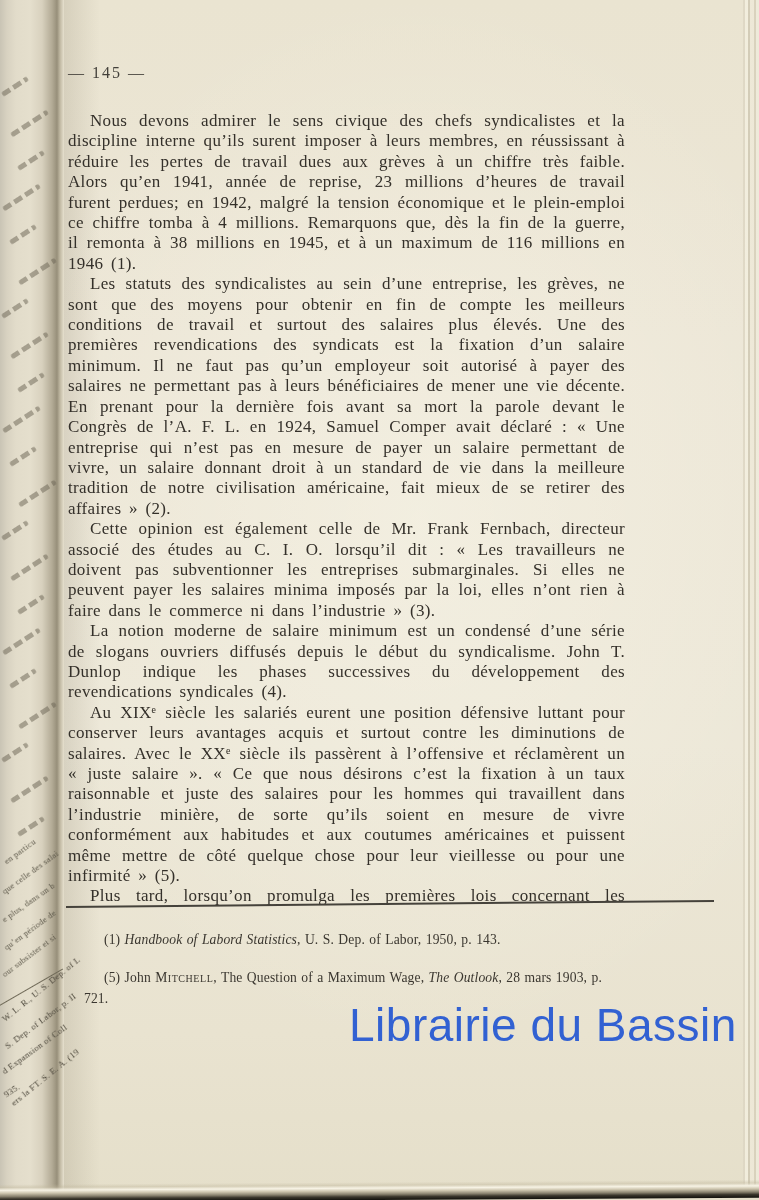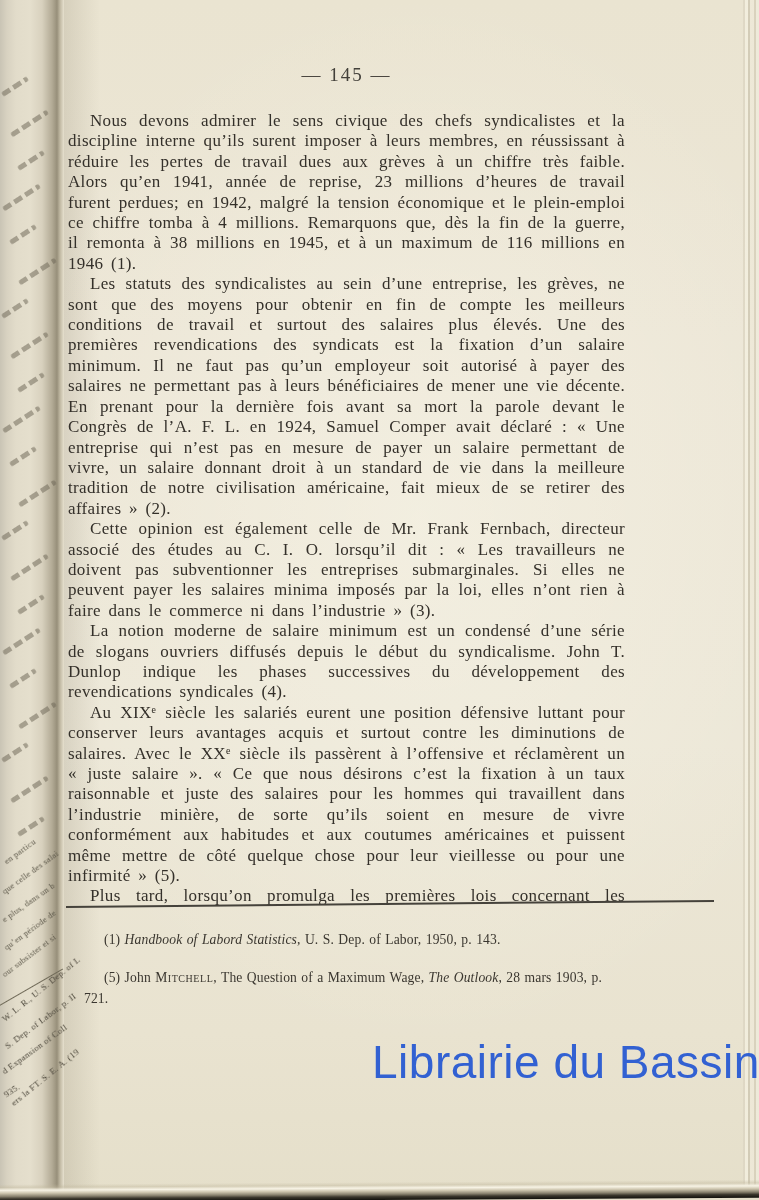--- a/index.html
+++ b/index.html
@@ -47,46 +47,45 @@
   .bottom-edge{
     position:absolute; left:-8px; right:-8px; bottom:0; height:18px;
     background:linear-gradient(180deg,
       rgba(214,206,184,0) 0%, rgba(193,184,158,.45) 18%,
       #f7f3e5 34%, #cdc5ae 50%, #88816e 68%, #3a362c 82%, #11100c 100%);
     transform:rotate(-.35deg);
   }
   
   .page-number{
     position:absolute; left:68px; top:64px; width:557px;
-    text-align:center; font-size:19px; letter-spacing:2px; color:#43403a;
+    text-align:left; font-size:16px; letter-spacing:2px; color:#43403a;
   }
   .body-text{
     position:absolute; left:68px; top:111px; width:557px; height:794px; overflow:hidden;
     font-size:17px; line-height:20.4px; text-align:justify;
     word-spacing:.18em; letter-spacing:.02em; color:#34302a;
   }
   .body-text p{margin:0; text-indent:22px;}
   .fn-rule{
     position:absolute; left:66px; top:903px; width:648px; height:2px;
     background:#45423b; transform:rotate(-.55deg);
   }
   .footnotes{
     position:absolute; left:68px; top:913px; width:562px;
     font-size:13.6px; line-height:21.6px; color:#3a362f; letter-spacing:.01em; word-spacing:.06em;
   }
   .footnotes p{margin:16px; text-indent:20px;}
   .it{font-style:italic;}
   .sc{font-variant:small-caps; letter-spacing:.04em;}
   
   .watermark{
-    position:absolute; left:372px; top:998px; z-index:10;
+    position:absolute; left:349px; top:998px; z-index:10;
     font-family:"Liberation Sans","DejaVu Sans",sans-serif;
     font-size:46px; font-weight:400; white-space:nowrap; letter-spacing:.5px;
     opacity:.96;
-    margin-top:37px;
   }
 </style>
 </head>
 <body>
 
 <div class="photo">
 
   <div class="gutter-bg"></div>
 
   <div class="gutter-frags">

